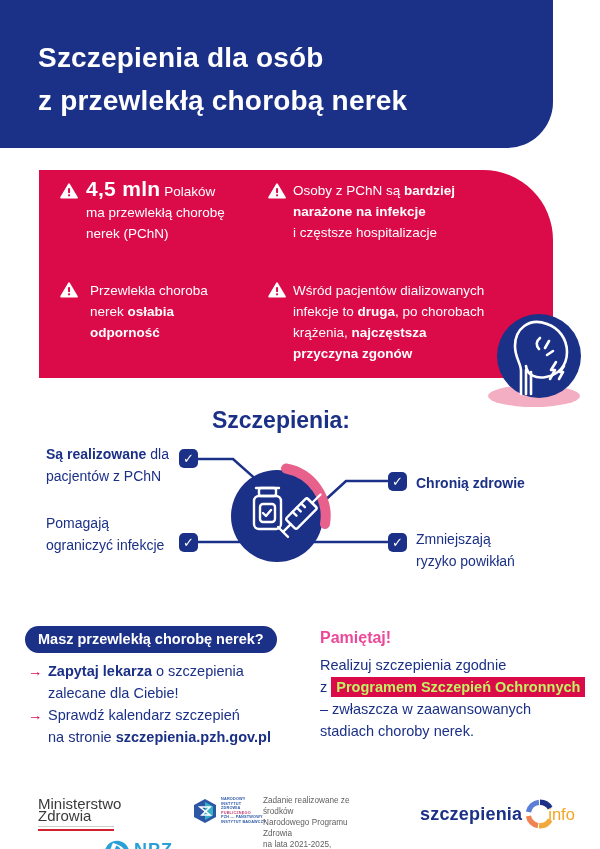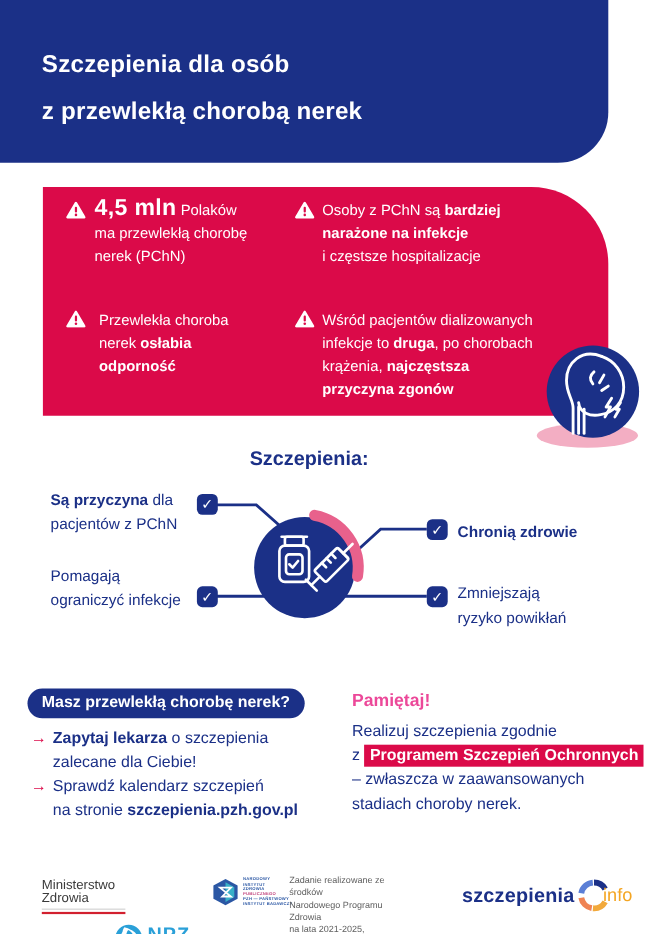--- a/index.html
+++ b/index.html
@@ -2,44 +2,44 @@
 <html lang="pl"><head>
 <meta charset="utf-8">
 <style>
   html,body{margin:0;padding:0;background:#fff;}
   #poster{position:relative;width:600px;height:849px;background:#fff;overflow:hidden;
           font-family:"Liberation Sans","DejaVu Sans",sans-serif;}
   .abs{position:absolute;}
   .pre{white-space:pre-line;}
   
   .header{left:0;top:0;width:553px;height:148px;background:#1b3087;border-radius:0 0 46px 0;}
-  .title{left:38px;top:36px;color:#fff;font-size:22px;line-height:43px;font-weight:700;letter-spacing:.2px;}
+  .title{left:38px;top:36px;color:#fff;font-size:28px;line-height:43px;font-weight:700;letter-spacing:.2px;}
   
   .warnbox{left:39px;top:170px;width:514px;height:208px;background:#db0a49;border-radius:0 70px 0 0;}
   .w-item{color:#fff;font-size:13.5px;line-height:21px;}
   .w-item b{font-weight:700;}
   .big{font-size:21px;line-height:24px;font-weight:700;letter-spacing:.3px;}
   .tri{width:18px;height:16px;}
   
-  .mid-head{left:0;top:407px;width:562px;text-align:center;color:#1b3087;font-size:18px;font-weight:700;}
+  .mid-head{left:0;top:407px;width:562px;text-align:center;color:#1b3087;font-size:23px;font-weight:700;}
   .benefit{color:#1b3087;font-size:14px;line-height:22px;}
   .benefit b{font-weight:700;}
   .cb{width:19px;height:19px;background:#1b3087;border-radius:5px;color:#fff;
       font-size:13px;font-weight:700;line-height:19px;text-align:center;}
   
   .cta-title{left:25px;top:626px;background:#1b3087;color:#fff;font-size:14.5px;font-weight:700;
              padding:5px 13px 6px;border-radius:14px;}
   .bullet{left:28px;width:280px;display:flex;color:#1b3087;font-size:14.5px;line-height:22px;}
   .bullet .arr{color:#db0a49;font-weight:700;width:20px;flex:0 0 20px;}
   .bullet b{font-weight:700;}
   .rem-head{left:320px;top:629px;color:#ec4899;font-size:16px;font-weight:700;}
   .rem-text{left:320px;top:654px;width:268px;color:#1b3087;font-size:14.5px;line-height:22px;}
-  .hl{background:#db0a49;color:#ffffff;font-weight:700;padding:2px 5px;}
-  
-  .mz{left:38px;top:798px;color:#3a3a3a;font-size:12px;line-height:12px;}
+  .hl{background:#db0a49;color:#bef264;font-weight:700;padding:2px 5px;}
+  
+  .mz{left:38px;top:798px;color:#3a3a3a;font-size:15px;line-height:12px;}
   .mz-flag{left:38px;top:826px;width:76px;height:2px;border-top:1px solid #cfcfcf;border-bottom:2px solid #d2202f;}
   .npz{left:103px;top:795px;display:flex;align-items:center;margin-top:44px;}
   .npz-txt{margin-left:3px;}
   .npz-name{color:#2aa0d8;font-size:18px;font-weight:700;letter-spacing:1px;line-height:18px;}
   .npz-sub{color:#2aa0d8;font-size:3.6px;letter-spacing:.4px;border-top:1px solid #2aa0d8;padding-top:1px;}
   .pzh{left:192px;top:797px;display:flex;align-items:center;}
   .pzh-lines{margin-left:3px;font-size:3.8px;line-height:4.6px;color:#2b57a4;font-weight:700;letter-spacing:.2px;}
   .pzh-lines .rose{color:#c2457e;}
   .funding{left:263px;top:795px;width:115px;color:#5f5f5f;font-size:8.2px;line-height:11px;}
   .brand{left:420px;top:798px;display:flex;align-items:center;}
@@ -150,21 +150,21 @@
         <line x1="292.5" y1="518" x2="298" y2="518"></line>
       </g>
     </g>
   </svg>
 
   <div class="abs cb" style="left:179px;top:449px;"><span>✓</span></div>
   <div class="abs cb" style="left:388px;top:472px;"><span>✓</span></div>
   <div class="abs cb" style="left:179px;top:533px;"><span>✓</span></div>
   <div class="abs cb" style="left:388px;top:533px;"><span>✓</span></div>
 
-  <div class="abs benefit pre" style="left:46px;top:443px;width:130px;"><b>Są przyczyna</b><span> dla
+  <div class="abs benefit pre" style="left:46px;top:443px;width:130px;"><b>Są realizowane</b><span> dla
 pacjentów z PChN</span></div>
   <div class="abs benefit" style="left:416px;top:472px;"><b>Chronią zdrowie</b></div>
   <div class="abs benefit pre" style="left:46px;top:512px;width:135px;">Pomagają
 ograniczyć infekcje</div>
   <div class="abs benefit pre" style="left:416px;top:528px;width:140px;">Zmniejszają
 ryzyko powikłań</div>
 
   <div class="abs cta-title">Masz przewlekłą chorobę nerek?</div>
   <div class="abs bullet" style="top:660px;">
     <span class="arr">→</span>

